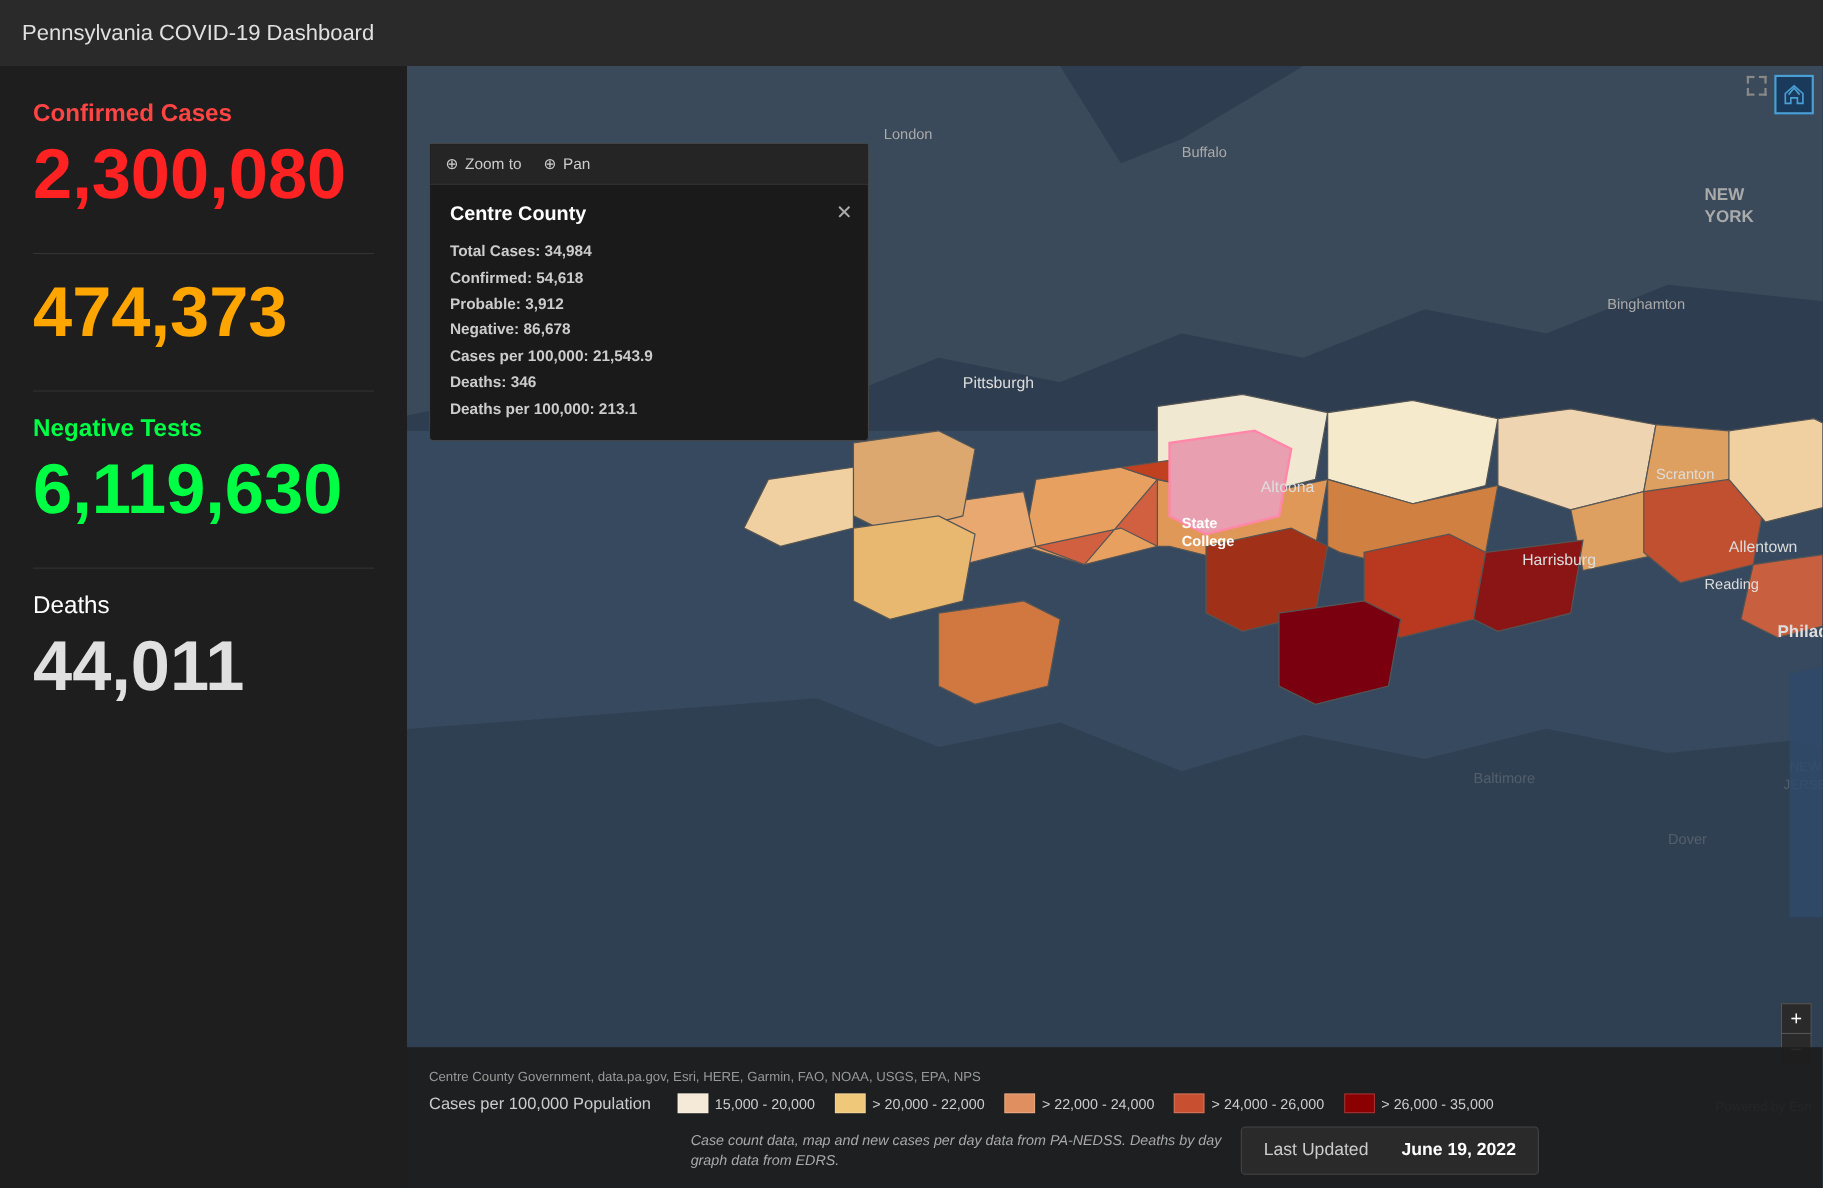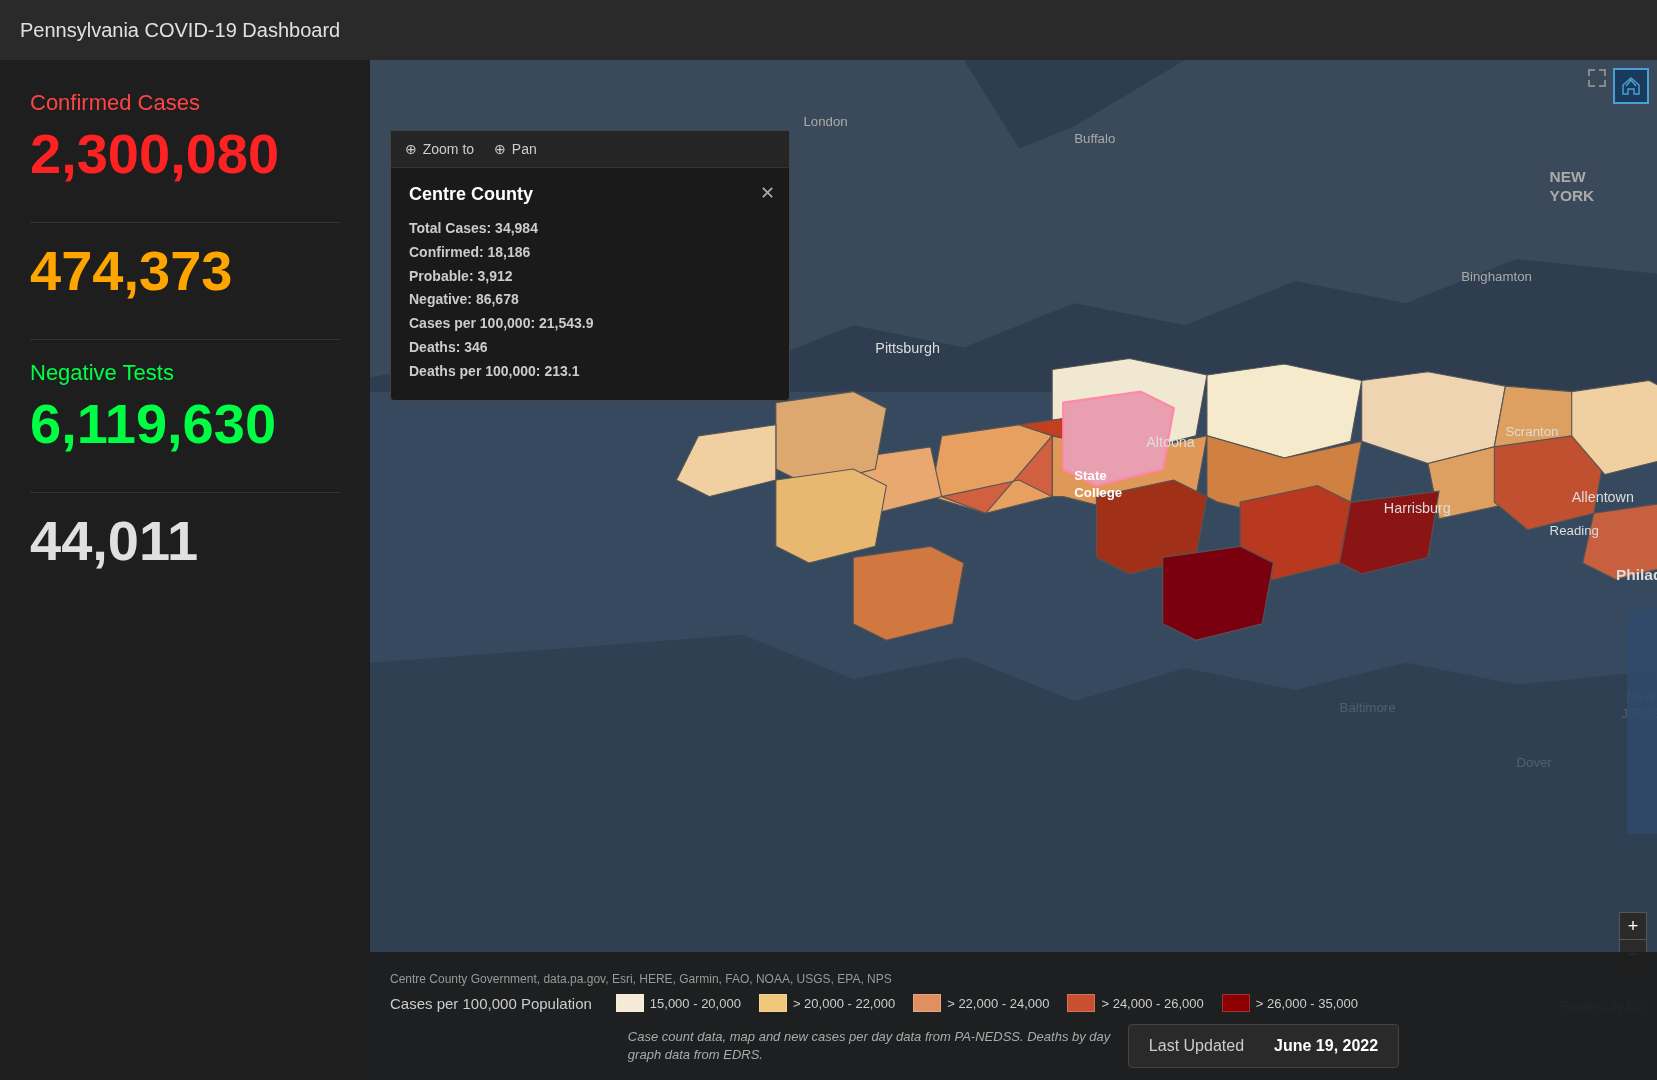--- a/index.html
+++ b/index.html
@@ -41,26 +41,26 @@
       justify-content: flex-start;
       gap: 0;
     }
 
     .stat-block {
       margin-bottom: 30px;
     }
 
     .stat-label {
       font-size: 22px;
-      font-weight: normal;
+      font-weight: bold;
       margin-bottom: 10px;
     }
 
     .stat-value {
-      font-size: 56px;
+      font-size: 64px;
       font-weight: bold;
       line-height: 1;
     }
 
     .confirmed-label { color: #ff4444; }
     .confirmed-value { color: #ff2222; }
     .probable-label { color: #ff8c00; }
     .probable-value { color: #ffa500; }
     .negative-label { color: #00ff44; }
     .negative-value { color: #00ff44; }
@@ -312,20 +312,21 @@
     <div class="divider"></div>
 
     <div class="stat-block">
       <div class="stat-label negative-label">Negative Tests</div>
       <div class="stat-value negative-value">6,119,630</div>
     </div>
 
     <div class="divider"></div>
 
     <div class="stat-block">
+      <div class="stat-label deaths-label">Deaths</div>
       <div class="stat-value deaths-value">44,011</div>
     </div>
 
   </div>
 
   <div class="map-area">
 
     <div class="map-bg">
       <svg class="map-svg" viewBox="0 0 1290 930" preserveAspectRatio="xMidYMid slice">
 
@@ -423,21 +424,21 @@
         </div>
         <div class="popup-tool">
           <span>⊕</span>
           <span>Pan</span>
         </div>
       </div>
       <div class="popup-content">
         <div class="popup-title">Centre County</div>
         <div class="popup-close">✕</div>
         <div class="popup-row">Total Cases: 34,984</div>
-        <div class="popup-row">Confirmed: 18,186</div>
+        <div class="popup-row">Confirmed: 54,618</div>
         <div class="popup-row">Probable: 3,912</div>
         <div class="popup-row">Negative: 86,678</div>
         <div class="popup-row">Cases per 100,000: 21,543.9</div>
         <div class="popup-row">Deaths: 346</div>
         <div class="popup-row">Deaths per 100,000: 213.1</div>
       </div>
     </div>
 
     <div class="zoom-controls">
       <div class="zoom-btn">+</div>

